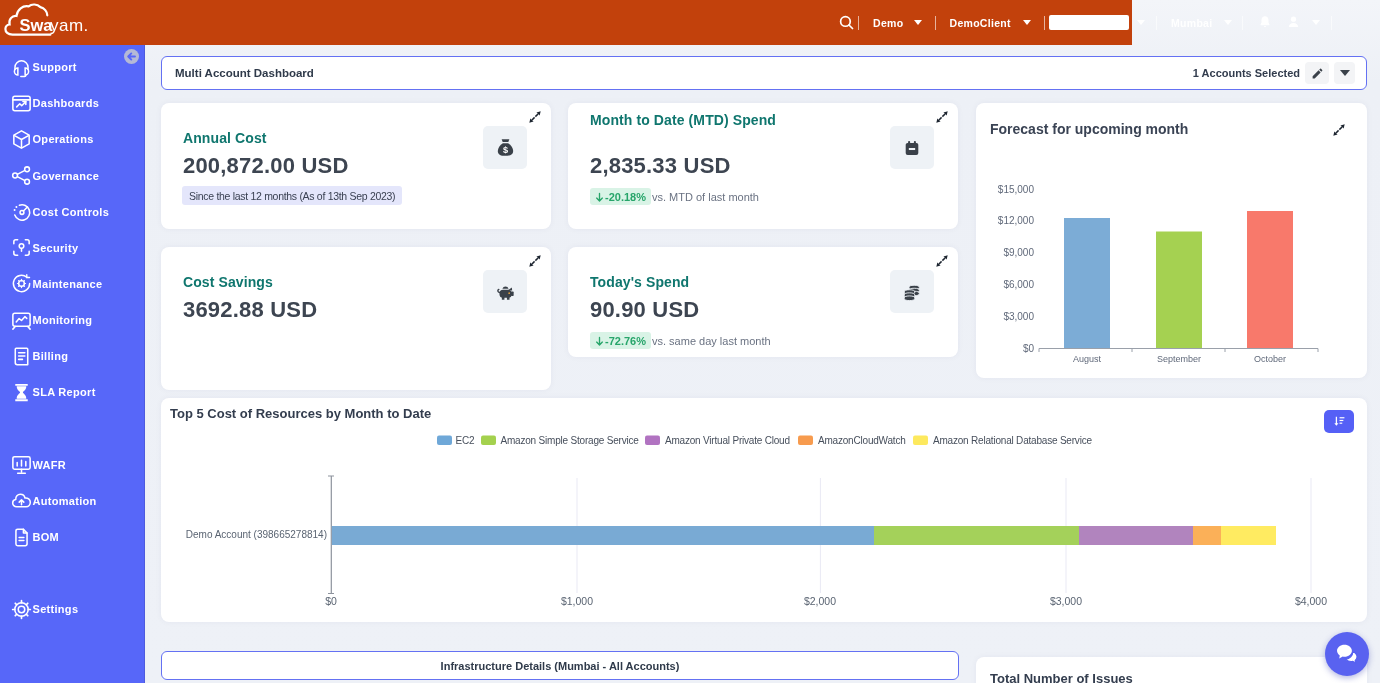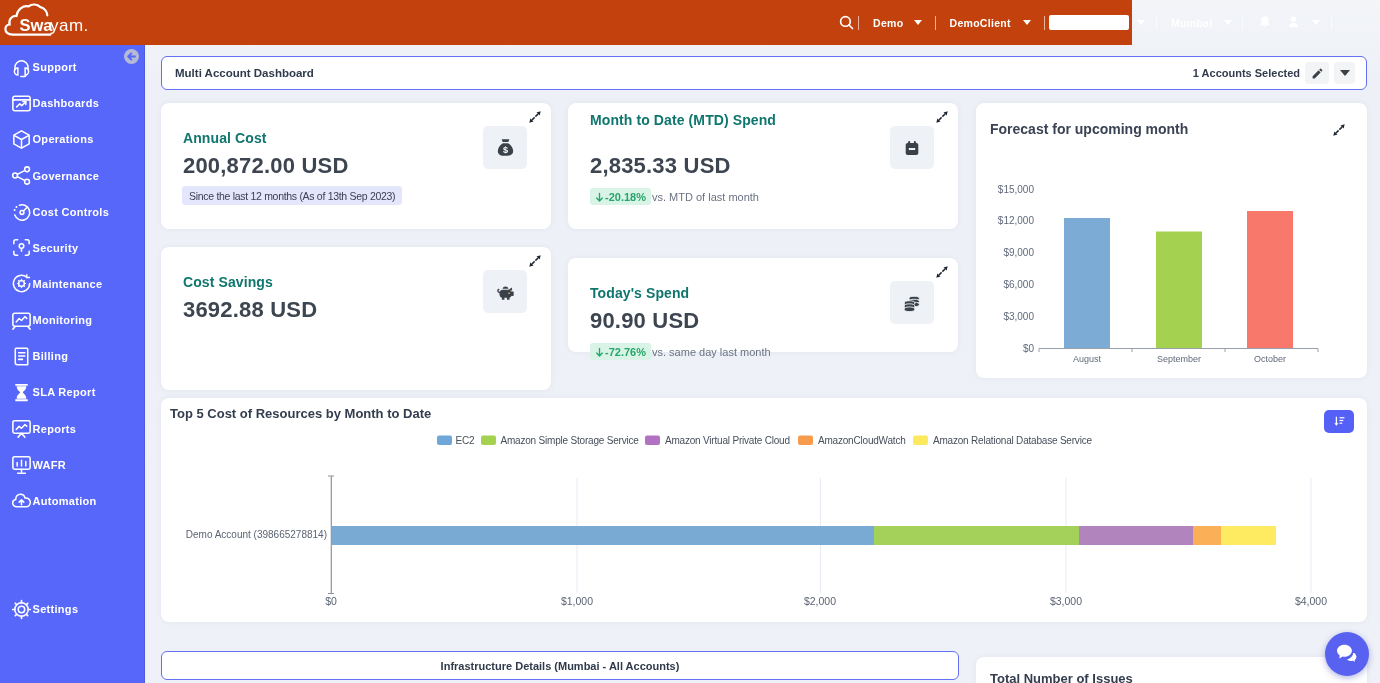--- a/index.html
+++ b/index.html
@@ -141,42 +141,42 @@
         <path d="M9 8 h6.5 M9 11.5 h6.5 M9 15 h4"></path>
       </svg>
       <span>Billing</span>
     </div>
   <div class="mitem" style="top:332.4px">
       <svg width="23" height="23" viewBox="0 0 24 24" fill="#fff">
         <path d="M5.5 3 H18.5 V5 H5.5 Z M5.5 19 H18.5 V21 H5.5 Z M7 5.6 H17 C17 10 13.5 10.8 13.5 12 C13.5 13.2 17 14 17 18.4 H7 C7 14 10.5 13.2 10.5 12 C10.5 10.8 7 10 7 5.6 Z"></path>
       </svg>
       <span>SLA Report</span>
     </div>
-  <div class="mitem" style="top:368.5px">
-      <svg width="23" height="23" viewBox="0 0 24 24" stroke="#fff" stroke-width="1.6" fill="none" stroke-linecap="round" stroke-linejoin="round">
-        <rect x="3" y="4" width="18" height="13" rx="1.8"></rect>
-        <path d="M6.5 13 L9.5 9.8 L12 11.8 L15.5 8 L17.5 9.6"></path>
-        <path d="M8.5 21 L12 17 L15.5 21"></path>
-      </svg>
-      <span>Reports</span>
-    </div>
   <div class="mitem" style="top:404.7px">
       <svg width="23" height="23" viewBox="0 0 24 24" stroke="#fff" stroke-width="1.6" fill="none" stroke-linecap="round">
         <rect x="3" y="4" width="18" height="13" rx="1.8"></rect>
         <path d="M7.5 13.5 v-3.5 M12 13.5 v-6 M16.5 13.5 v-4.5"></path>
         <path d="M12 17 v2.5 M8 21.2 h8"></path>
       </svg>
       <span>WAFR</span>
     </div>
   <div class="mitem" style="top:440.8px">
       <svg width="23" height="23" viewBox="0 0 24 24" stroke="#fff" stroke-width="1.6" fill="none" stroke-linecap="round" stroke-linejoin="round">
         <path d="M7 18.5 C4.5 18.5 2.8 16.8 2.8 14.6 C2.8 12.6 4.2 11.2 6 11 C5.6 7.7 8 5.5 10.8 5.5 C13.3 5.5 15.2 7.2 15.6 9.4 C18.5 9 21.2 10.8 21.2 13.9 C21.2 16.4 19.3 18.5 16.8 18.5 Z"></path>
         <path d="M12 16.5 V11.5 M9.6 13.7 L12 11.3 L14.4 13.7"></path>
       </svg>
       <span>Automation</span>
+    </div>
+  <div class="mitem" style="top:477px">
+      <svg width="23" height="23" viewBox="0 0 24 24" stroke="#fff" stroke-width="1.6" fill="none" stroke-linecap="round" stroke-linejoin="round">
+        <path d="M14 3.5 H8 a1.8 1.8 0 0 0 -1.8 1.8 V18.7 a1.8 1.8 0 0 0 1.8 1.8 H16 a1.8 1.8 0 0 0 1.8 -1.8 V7.3 Z"></path>
+        <path d="M14 3.5 V7.3 H17.8"></path>
+        <path d="M9.5 12 h5 M9.5 15.2 h5"></path>
+      </svg>
+      <span>BOM</span>
     </div>
   <div class="mitem" style="top:549.3px">
       <svg width="23" height="23" viewBox="0 0 24 24" stroke="#fff" stroke-width="1.6" fill="none" stroke-linecap="round">
         <circle cx="12" cy="12" r="3.4"></circle>
         <circle cx="12" cy="12" r="7"></circle>
         <path d="M12 5 V2.8 M12 21.2 V19 M5 12 H2.8 M21.2 12 H19 M7.05 7.05 L5.5 5.5 M18.5 18.5 L16.95 16.95 M16.95 7.05 L18.5 5.5 M5.5 18.5 L7.05 16.95" stroke-width="1.8"></path>
       </svg>
       <span>Settings</span>
     </div>
 </div>
@@ -257,21 +257,21 @@
         </svg>
     </div>
     <svg class="expand" style="right:10px;top:8px;" viewBox="0 0 12 12" fill="none" stroke="#1d2530" stroke-width="1.5">
         <path d="M6.4 5.6 L9 3" stroke="#1d2530" stroke-width="1.5"></path>
         <polygon points="11.7,0.3 7.5,1.4 10.6,4.5" fill="#1d2530" stroke="none"></polygon>
         <path d="M5.6 6.4 L3 9" stroke="#1d2530" stroke-width="1.5"></path>
         <polygon points="0.3,11.7 1.4,7.5 4.5,10.6" fill="#1d2530" stroke="none"></polygon>
       </svg>
   </div>
 
-  <div class="card" style="left:568px;top:258px;width:390px;height:94px;">
+  <div class="card" style="left:568px;top:247px;width:390px;height:110px;">
     <div class="ctitle" style="position:absolute;left:22px;top:27px;">Today's Spend</div>
     <div class="cnum" style="position:absolute;left:22px;top:52px;">90.90 USD</div>
     <div class="greenpill" style="position:absolute;left:22px;top:85px;"><svg width="9" height="11" viewBox="0 0 12 14" style="vertical-align:-2px;margin-right:1px;">
           <path d="M6 1.5 V11 M2.2 7.8 L6 11.6 L9.8 7.8" stroke="#27a56a" stroke-width="1.8" fill="none" stroke-linecap="round" stroke-linejoin="round"></path>
         </svg>-72.76%</div>
     <div class="graytxt" style="position:absolute;left:84px;top:88px;">vs. same day last month</div>
     <div class="isq" style="right:24px;top:23px;">
       <svg width="20" height="20" viewBox="0 0 24 24">
           <g fill="#3a4149" stroke="#eef2f6" stroke-width="1.1">
             <ellipse cx="14.6" cy="6.6" rx="6.2" ry="2.7"></ellipse>

